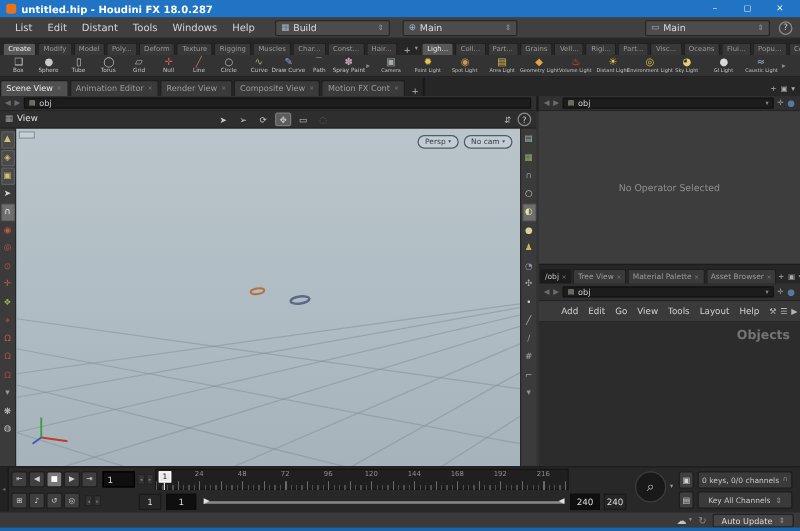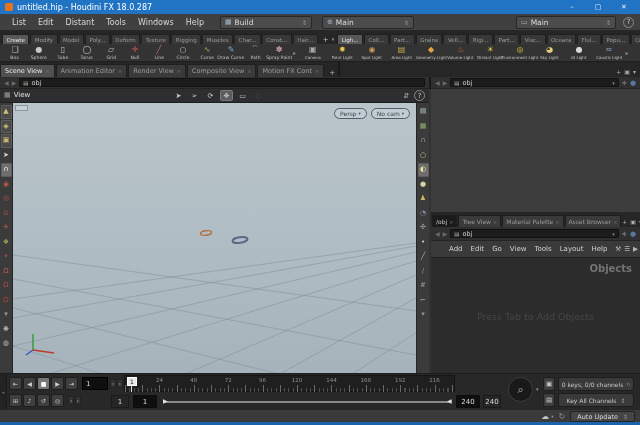--- a/index.html
+++ b/index.html
@@ -4,21 +4,21 @@
 <style>
   * { margin:0; padding:0; box-sizing:border-box; }
   html,body { background:#555; }
   #app { position:relative; width:640px; height:425px; background:#333; overflow:hidden;
          font-family:"DejaVu Sans", sans-serif; cursor:default; }
 
   
   .titlebar { position:absolute; left:0; top:0; width:640px; height:14px; background:#2173c4;
               display:flex; align-items:center; gap:4px; padding:0 5px; }
   .logo { width:8px; height:8px; border-radius:2px; background:#e8731a; flex:0 0 auto; }
-  .title { font-size:8px; color:#fff; flex:1; white-space:nowrap; }
+  .title { font-size:8px; color:#fff; flex:1; white-space:nowrap;font-weight:bold; }
   .wbtn { width:22px; text-align:center; font-size:7px; color:#eaf2fa; }
 
   
   .menubar { position:absolute; top:14px; left:0; width:640px; height:17px; background:#404040;
              border-bottom:1px solid #272727; display:flex; align-items:center; padding:0 6px; }
   .menus { display:flex; }
   .menuitem { font-size:8px; color:#d6d6d6; padding:0 6px; white-space:nowrap; }
   .combo { display:flex; align-items:center; height:13px; background:#4c4c4c; border:1px solid #272727;
            border-radius:2px; font-size:7.5px; color:#ddd; padding:0 4px; gap:3px; margin-left:10px; white-space:nowrap; }
   .combo .cicon { font-size:7px; color:#9fb4c4; }
@@ -536,20 +536,23 @@
         <span class="vicon" style="color: rgb(204, 204, 204);">•</span>
         <span class="vicon" style="color: rgb(176, 176, 176);">╱</span>
         <span class="vicon" style="color: rgb(152, 152, 152);">∕</span>
         <span class="vicon" style="color: rgb(160, 160, 160);">#</span>
         <span class="vicon" style="color: rgb(160, 160, 160);">⌐</span>
         <span class="vicon" style="color: rgb(144, 144, 144);">▾</span>
     </div>
   </div>
 
   <div class="rightpanel">
+    <div class="paramsbody">
+      <div class="noop">No Operator Selected</div>
+    </div>
 
     <div class="nettabs">
       <div class="tabgroup">
 
           <span class="nettab active">
             <span>/obj</span>
             <span class="closex">×</span>
           </span>
 
           <span class="nettab">
@@ -600,21 +603,20 @@
       <div class="netmenu-icons">
         <span>⚒</span>
           <span>☰</span>
           <span>▶</span>
       </div>
     </div>
 
     <div class="netbody">
       <span class="objectslabel">Objects</span>
       <div class="emptynet">
-        <div>Press Tab to Add Objects</div>
       </div>
     </div>
   </div>
 
   <div class="playbar">
     <span class="pb-edge">◂</span>
     <div class="pbtns">
       <span class="pbtn">⇤</span>
         <span class="pbtn">◀</span>
         <span class="pbtn active">■</span>

